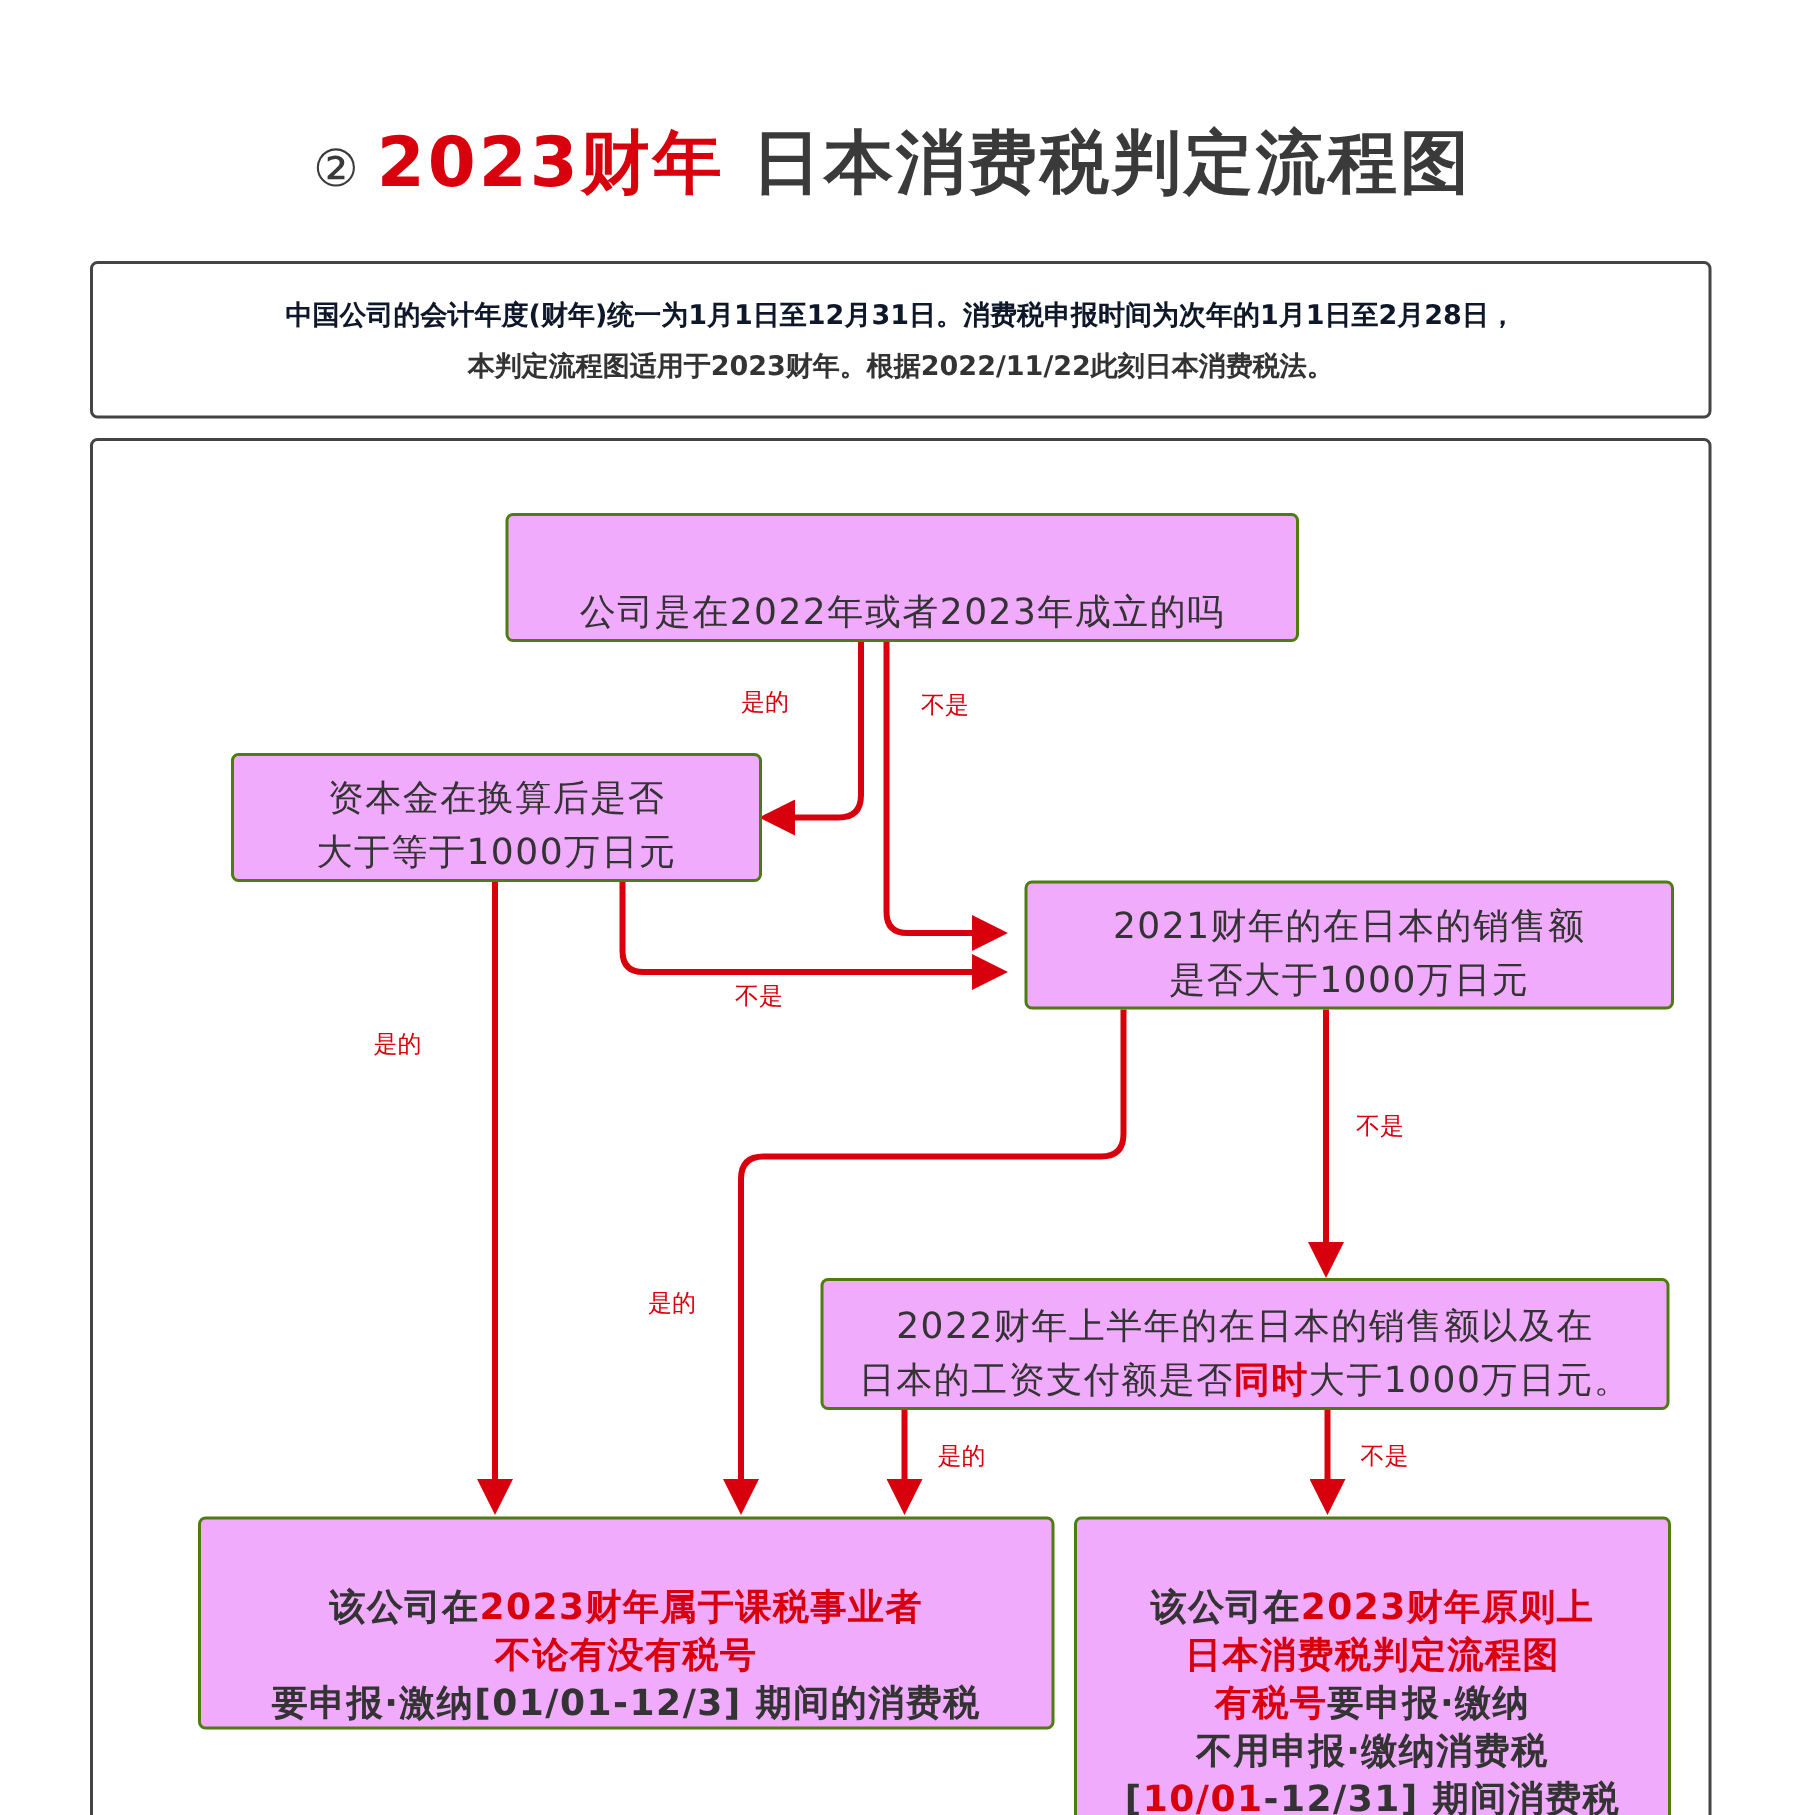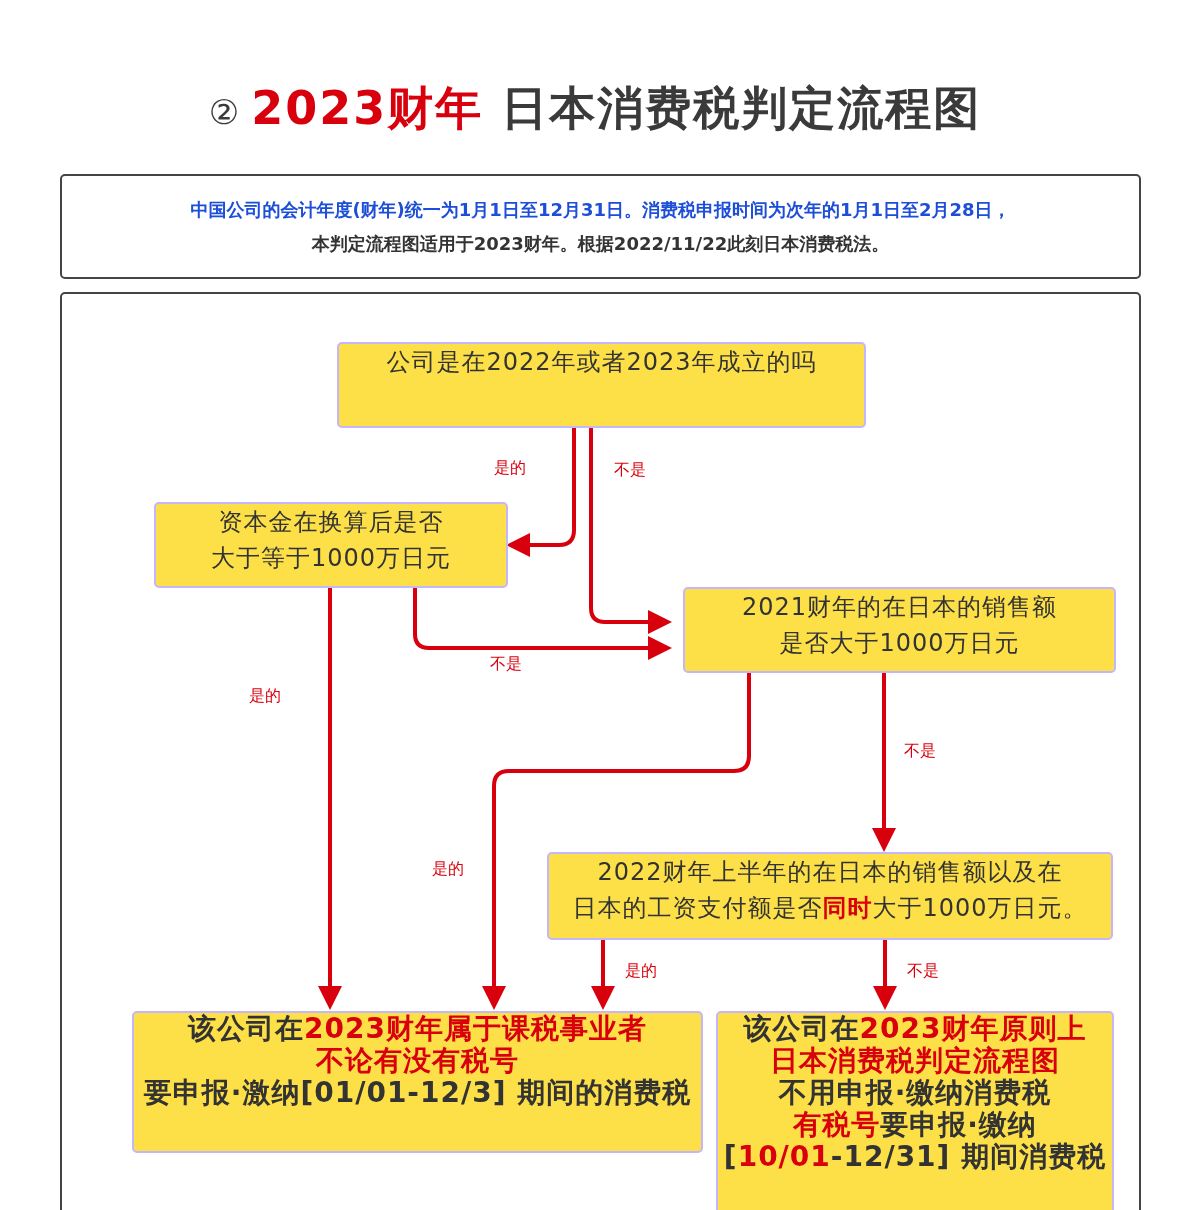--- a/index.html
+++ b/index.html
@@ -4,28 +4,28 @@
   <style>
     html, body { margin: 0; padding: 0; }
     body { width: 1200px; height: 1210px; background: #ffffff; position: relative; overflow: hidden;
       font-family: "DejaVu Sans", sans-serif; color: #333333; }
     .title { position: absolute; left: 0; top: 78px; width: 1190px; text-align: center;
       font-size: 46px; font-weight: bold; letter-spacing: 2px; color: #3a3a3a; }
     .title .circ { font-size: 34px; font-weight: normal; margin-right: 10px; }
     .red { color: #d9000d; }
     .notebox { position: absolute; left: 60px; top: 174px; width: 1081px; height: 105px;
       border: 2px solid #444; border-radius: 5px; box-sizing: border-box; text-align: center; }
-    .note1 { margin-top: 22px; font-size: 18px; font-weight: bold; color: #1d4ed8; }
+    .note1 { margin-top: 22px; font-size: 18px; font-weight: bold; color: #0f172a; }
     .note2 { margin-top: 10px; font-size: 18px; font-weight: bold; color: #333; }
     .frame { position: absolute; left: 60px; top: 292px; width: 1081px; height: 940px;
       border: 2px solid #444; border-radius: 5px; box-sizing: border-box; }
-    .node { position: absolute; border: 2px solid #c4b5fd; border-radius: 5px; box-sizing: border-box;
-      background: #fde047; display: flex; flex-direction: column; justify-content: flex-start; align-items: center;
+    .node { position: absolute; border: 2px solid #4d7c0f; border-radius: 5px; box-sizing: border-box;
+      background: #f0abfc; display: flex; flex-direction: column; justify-content: flex-end; align-items: center;
       text-align: center; font-size: 24px; line-height: 36px; color: #333; letter-spacing: 1px; }
-    .node.result { font-weight: bold; font-size: 28px; line-height: 32px; }
+    .node.result { font-weight: bold; font-size: 24px; line-height: 32px; }
     .lbl { position: absolute; font-size: 16px; color: #d9000d; }
     svg.wires { position: absolute; left: 0; top: 0; }
   </style>
 </head>
 <body>
 
 <div class="title">
   <span class="circ">②</span><span class="red">2023财年</span><span> 日本消费税判定流程图</span>
 </div>
 
@@ -83,22 +83,22 @@
 
 <div class="node result" style="left:132px;top:1011px;width:571px;height:142px;">
   <div><span>该公司在</span><span class="red">2023财年属于课税事业者</span></div>
   <div class="red">不论有没有税号</div>
   <div>要申报·激纳[01/01-12/3] 期间的消费税</div>
 </div>
 
 <div class="node result" style="left:716px;top:1011px;width:398px;height:206px;">
   <div><span>该公司在</span><span class="red">2023财年原则上</span></div>
   <div class="red">日本消费税判定流程图</div>
+  <div><span class="red">有税号</span><span>要申报·缴纳</span></div>
   <div>不用申报·缴纳消费税</div>
-  <div><span class="red">有税号</span><span>要申报·缴纳</span></div>
   <div><span>[</span><span class="red">10/01</span><span>-12/31] 期间消费税</span></div>
 </div>
 
 <div class="lbl" style="left:494px;top:458px;">是的</div>
 <div class="lbl" style="left:614px;top:460px;">不是</div>
 <div class="lbl" style="left:490px;top:654px;">不是</div>
 <div class="lbl" style="left:249px;top:686px;">是的</div>
 <div class="lbl" style="left:904px;top:741px;">不是</div>
 <div class="lbl" style="left:432px;top:859px;">是的</div>
 <div class="lbl" style="left:625px;top:961px;">是的</div>

